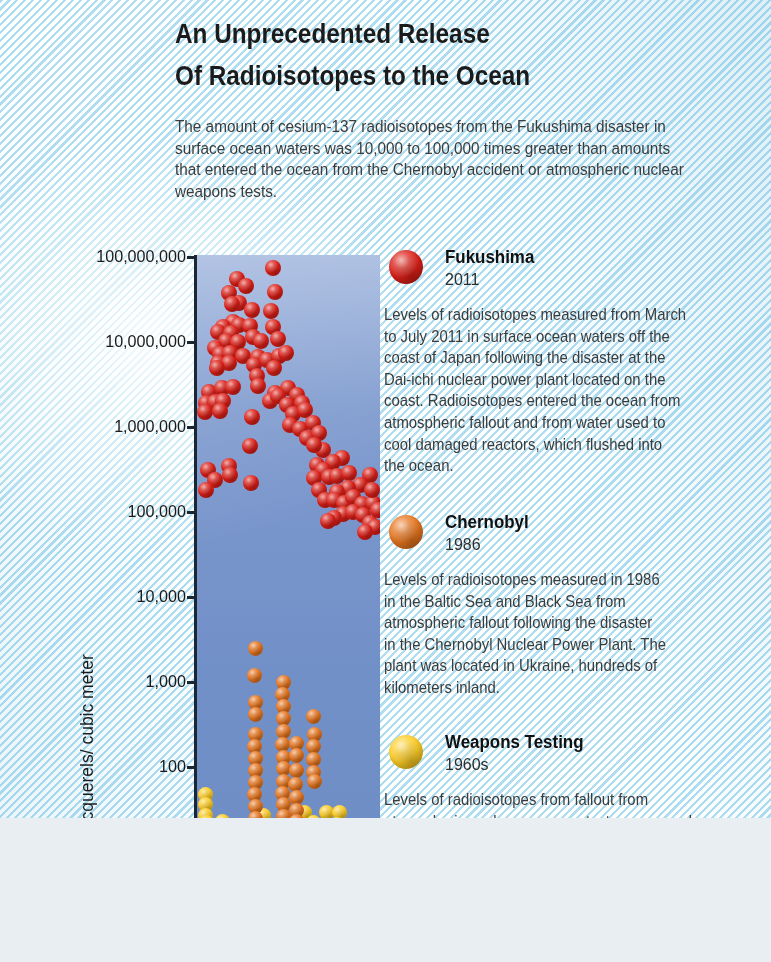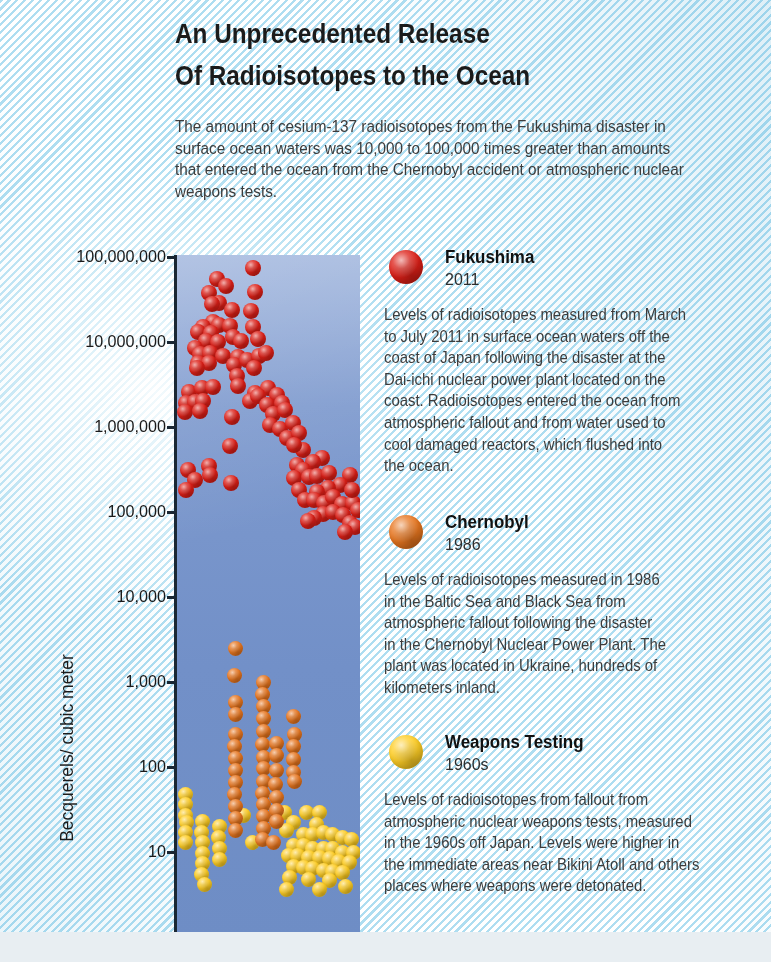--- a/index.html
+++ b/index.html
@@ -1,17 +1,17 @@
 <!DOCTYPE html>
 <html style="--stripe: #7DC9E8; --plot-top: #9DB3DC; --plot-bottom: #6E8DC5; --axis: #1A2733; --heading-text: #1B1B1B; --body-text: #3C3C3C;"><head>
 <meta charset="utf-8">
 <style>
   html,body{margin:0;padding:0;background:#e8eef2;}
   .page{
-    position:relative;width:771px;height:932px;overflow:hidden;
+    position:relative;width:771px;height:818px;overflow:hidden;
     font-family:"Liberation Sans",sans-serif;
     background-color:#ffffff;
     background-image:repeating-linear-gradient(135deg,
       rgba(125,201,232,.62) 0 2.2px, rgba(255,255,255,0) 2.2px 5.6px);
   }
   .page::before{
     content:'';position:absolute;inset:0;
     background:
       radial-gradient(ellipse 46% 36% at 20% 42%, rgba(255,255,255,.85), rgba(255,255,255,0) 72%),
       linear-gradient(250deg, rgba(90,175,215,.20), rgba(255,255,255,0) 38%),
@@ -20,21 +20,21 @@
   .title{
     position:absolute;left:175px;top:13px;
     font-size:27px;font-weight:700;line-height:42px;color:var(--heading-text,#1b1b1b);
     transform:scaleX(.9);transform-origin:0 0;white-space:nowrap;
   }
   .intro{
     position:absolute;left:175px;top:116px;width:640px;
     font-size:16.3px;line-height:21.6px;color:var(--body-text,#3c3c3c);
     white-space:pre-line;transform:scaleX(.94);transform-origin:0 0;
   }
-  .chart{position:absolute;inset:0;}
+  .chart{position:absolute;inset:0;margin-left:20px;}
   .plot{
     position:absolute;left:177px;top:255px;width:183px;height:685px;overflow:hidden;
     background:
       linear-gradient(165deg, rgba(255,255,255,.22) 0%, rgba(255,255,255,0) 40%),
       linear-gradient(180deg, var(--plot-top,#9db3dc) 0%, #7e9ace 22%, #7290c8 60%, var(--plot-bottom,#6e8dc5) 100%);
   }
   .axis-line{position:absolute;left:174px;top:255px;width:3px;height:688px;background:var(--axis,#1a2733);}
   .tick-label{
     position:absolute;left:28px;width:138px;height:20px;line-height:20px;
     text-align:right;font-size:17px;color:#1a1a1a;

